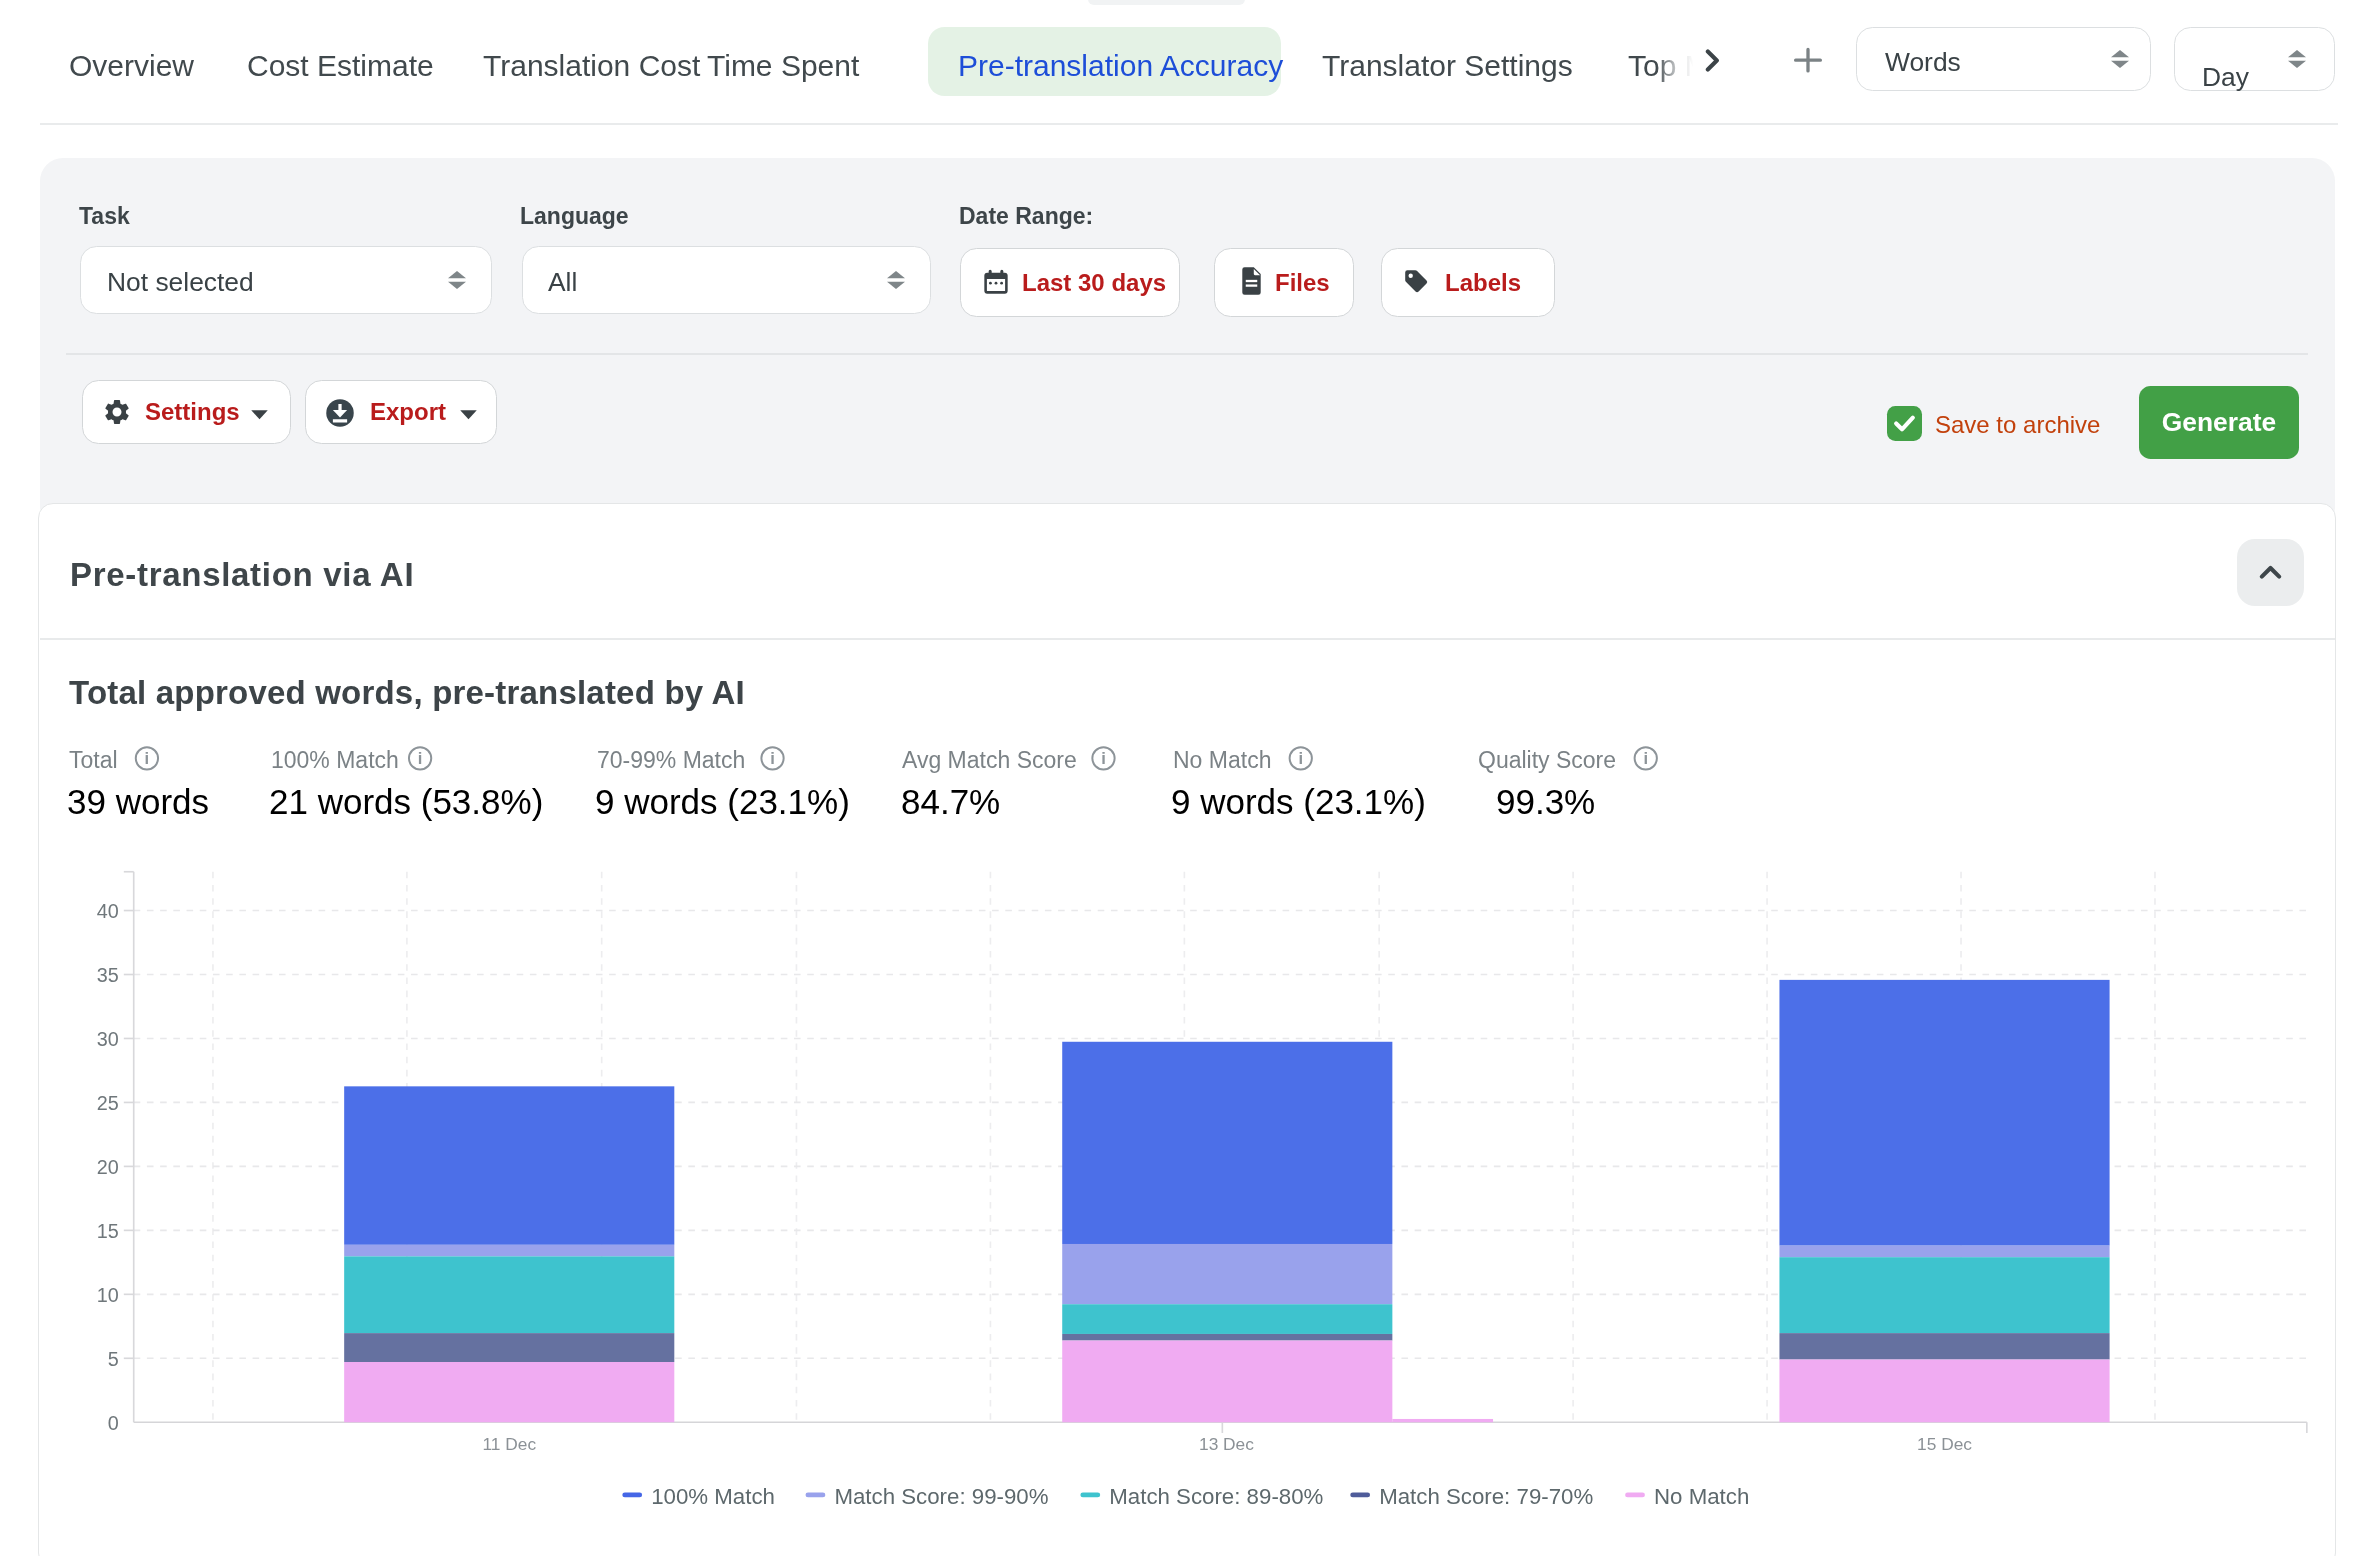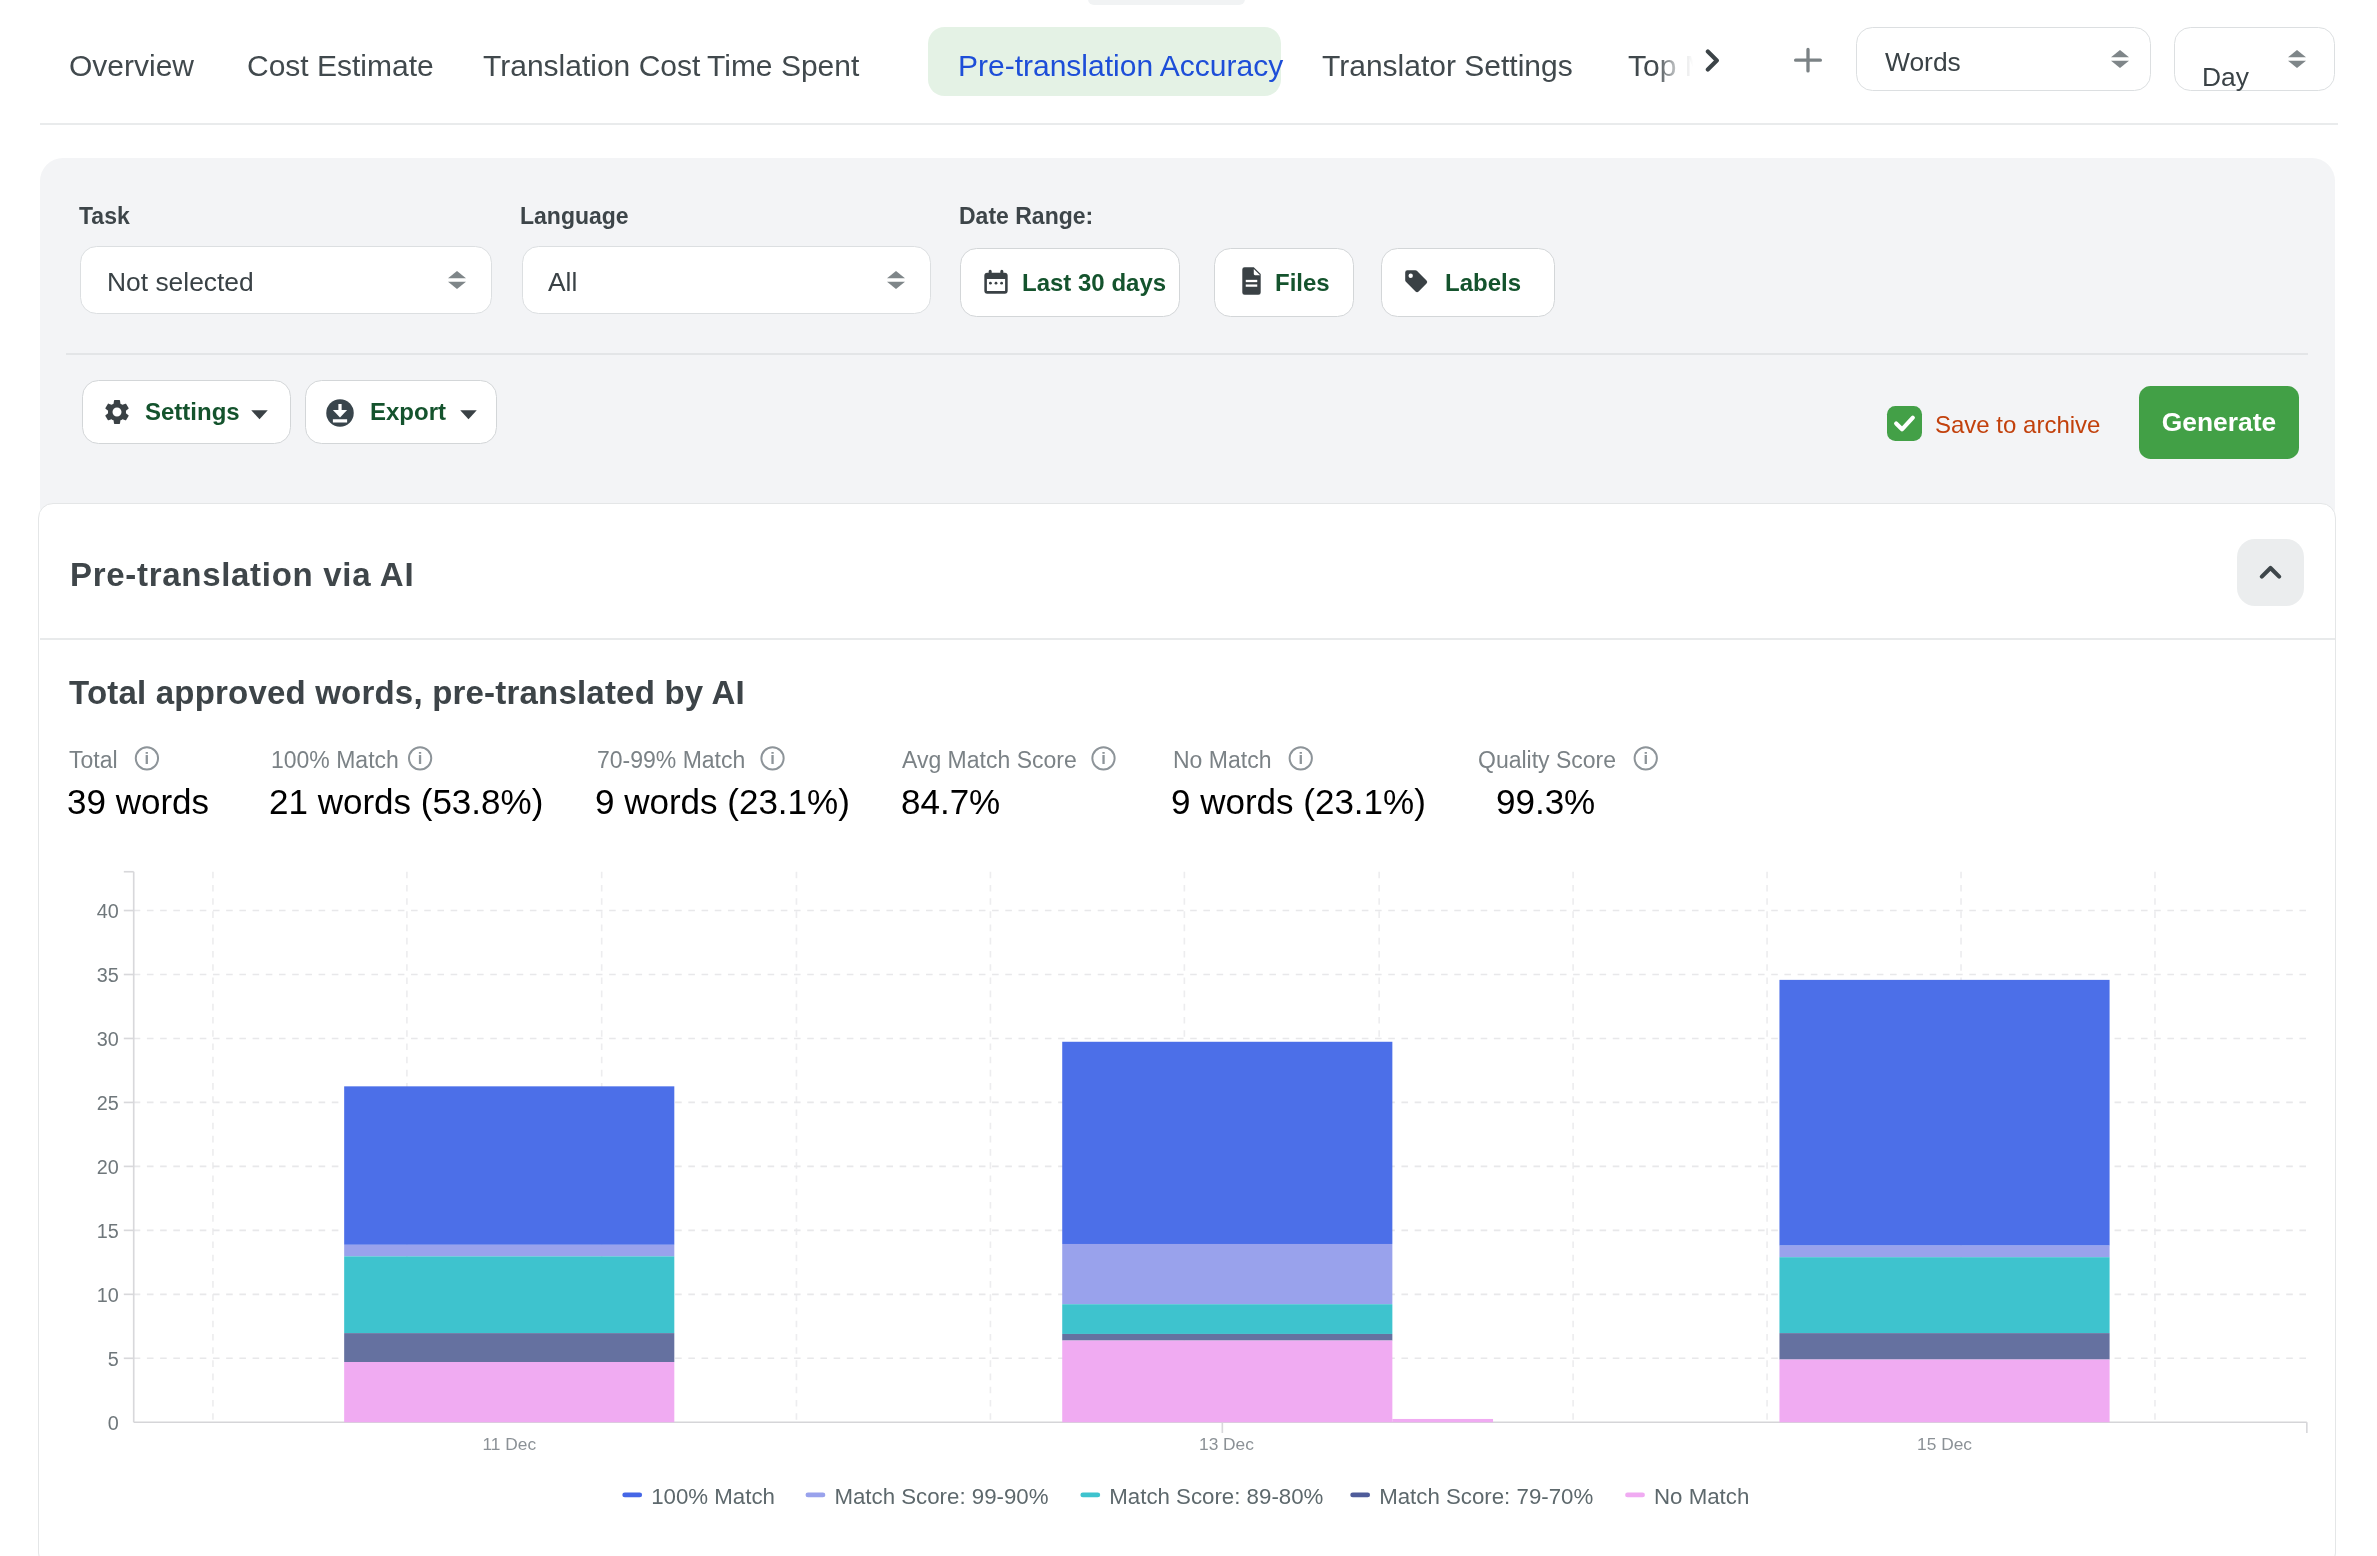--- a/index.html
+++ b/index.html
@@ -3,21 +3,21 @@
 <meta charset="utf-8">
 <style>
 *{margin:0;padding:0;box-sizing:border-box}
 html,body{width:2377px;height:1556px;background:#fff;font-family:"Liberation Sans",sans-serif;position:relative;overflow:hidden}
 .abs{position:absolute}
 .tab{position:absolute;font-size:30px;color:#41494d;white-space:nowrap;top:49px}
 .sel{position:absolute;background:#fff;border:1.7px solid #dcdfe1;border-radius:16.5px}
 .seltxt{position:absolute;font-size:26.4px;color:#3a4246;white-space:nowrap}
 .lbl{position:absolute;font-size:23px;font-weight:700;color:#3d4549;white-space:nowrap}
 .btn{position:absolute;background:#fff;border:1.7px solid #d3d6d8;border-radius:16.5px}
-.btntxt{position:absolute;font-size:24px;font-weight:700;color:#14532d;white-space:nowrap}
+.btntxt{position:absolute;font-size:24px;font-weight:700;color:#b91c1c;white-space:nowrap}
 .statlbl{position:absolute;font-size:23px;color:#7b8286;white-space:nowrap}
 .statval{position:absolute;font-size:35px;font-weight:400;color:#000000;white-space:nowrap}
 </style>
 </head>
 <body>
 
 <div class="abs" style="left:1088px;top:-6.6px;width:157px;height:11.6px;border-radius:6.6px;background:#f1f3f4"></div>
 
 <div class="tab" style="left:69px">Overview</div>
 <div class="tab" style="left:247px">Cost Estimate</div>

